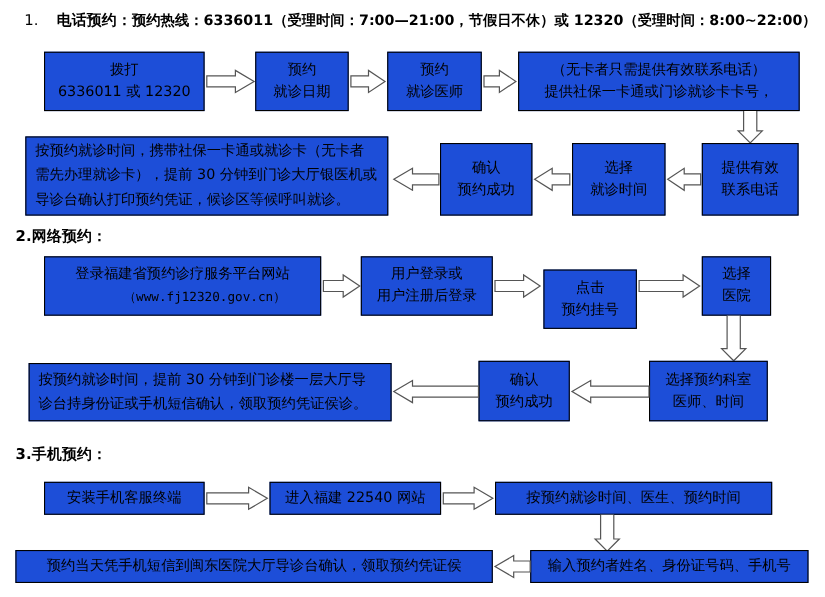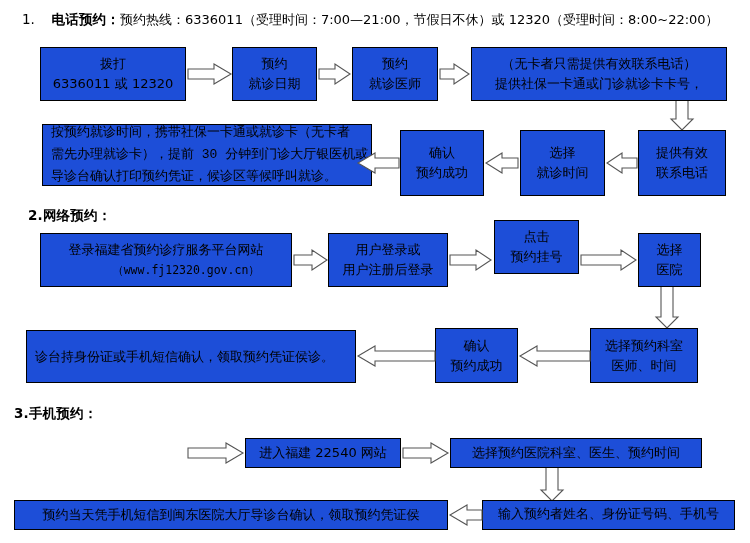--- a/index.html
+++ b/index.html
@@ -30,21 +30,21 @@
     color: #000;
   }
   .heading .num {
     font-weight: normal;
   }
   .heading .strong {
     font-weight: bold;
     letter-spacing: 0.2px;
   }
   .heading .rest {
-    font-weight: normal;
+    font-weight: bold;
     font-size: 13px;
   }
   
   .box {
     position: absolute;
     box-sizing: border-box;
     border: 1.3px solid #000;
     background: #1d4ed8;
     display: flex;
     flex-direction: column;
@@ -129,21 +129,21 @@
       <path class="apath" d="M0,6 L14,6 L14,1 L29,11 L14,21 L14,16 L0,16 Z"></path>
     </svg>
   </div>
 
   <div class="arrow" style="left:670px; top:101px;">
     <svg width="24" height="30" viewBox="0 0 24 30">
       <path class="apath" d="M6,0 L6,18 L1,18 L12,29 L23,18 L18,18 L18,0"></path>
     </svg>
   </div>
 
-  <div class="box para" style="left:42px; top:124px; width:330px; height:62px;font-family:Liberation Mono, monospace;">
+  <div class="box para" style="left:23px; top:124px; width:330px; height:72px;">
     <span class="ln">按预约就诊时间，携带社保一卡通或就诊卡（无卡者</span>
     <span class="ln">需先办理就诊卡），提前 30 分钟到门诊大厅银医机或</span>
     <span class="ln">导诊台确认打印预约凭证，候诊区等候呼叫就诊。</span>
   </div>
 
   <div class="box" style="left:400px; top:130px; width:84px; height:66px;">
     <span class="ln">确认</span>
     <span class="ln">预约成功</span>
   </div>
 
@@ -166,35 +166,35 @@
     <svg width="34" height="22" viewBox="0 0 34 22">
       <path class="apath" d="M33,6 L17,6 L17,1 L1,11 L17,21 L17,16 L33,16 Z"></path>
     </svg>
   </div>
   <div class="arrow" style="left:357px; top:152px;">
     <svg width="43" height="22" viewBox="0 0 43 22">
       <path class="apath" d="M42,6 L18,6 L18,1 L1,11 L18,21 L18,16 L42,16 Z"></path>
     </svg>
   </div>
 
-  <div class="heading" style="left:28px; top:206px;">
+  <div class="heading" style="left:14px; top:206px;">
     <span class="num strong">2.</span><span class="strong">网络预约</span><span class="strong">：</span>
   </div>
 
   <div class="box" style="left:40px; top:233px; width:252px; height:54px;">
     <span class="ln">登录福建省预约诊疗服务平台网站</span>
     <span class="ln" style="font-family:'DejaVu Sans Mono','Liberation Mono',monospace;font-size:11.5px;margin-left:40px;">（www.fj12320.gov.cn）</span>
   </div>
 
   <div class="box" style="left:328px; top:233px; width:120px; height:54px;">
     <span class="ln">用户登录或</span>
     <span class="ln">用户注册后登录</span>
   </div>
 
-  <div class="box" style="left:494px; top:220px; width:85px; height:54px;">
+  <div class="box" style="left:494px; top:245px; width:85px; height:54px;">
     <span class="ln">点击</span>
     <span class="ln">预约挂号</span>
   </div>
 
   <div class="box" style="left:638px; top:233px; width:63px; height:54px;">
     <span class="ln">选择</span>
     <span class="ln">医院</span>
   </div>
 
   <div class="arrow" style="left:294px; top:249px;">
@@ -213,20 +213,21 @@
     </svg>
   </div>
 
   <div class="arrow" style="left:655px; top:287px;">
     <svg width="24" height="42" viewBox="0 0 24 42">
       <path class="apath" d="M6,0 L6,30 L1,30 L12,41 L23,30 L18,30 L18,0"></path>
     </svg>
   </div>
 
   <div class="box para" style="left:26px; top:330px; width:330px; height:53px;">
+    <span class="ln">按预约就诊时间，提前 30 分钟到门诊楼一层大厅导</span>
     <span class="ln">诊台持身份证或手机短信确认，领取预约凭证侯诊。</span>
   </div>
 
   <div class="box" style="left:435px; top:328px; width:83px; height:55px;">
     <span class="ln">确认</span>
     <span class="ln">预约成功</span>
   </div>
 
   <div class="box" style="left:590px; top:328px; width:108px; height:55px;text-align:center;">
     <span class="ln">选择预约科室</span>
@@ -241,27 +242,30 @@
   <div class="arrow" style="left:357px; top:345px;">
     <svg width="79" height="22" viewBox="0 0 79 22">
       <path class="apath" d="M78,6 L18,6 L18,1 L1,11 L18,21 L18,16 L78,16 Z"></path>
     </svg>
   </div>
 
   <div class="heading" style="left:14px; top:404px;">
     <span class="num strong">3.</span><span class="strong">手机预约</span><span class="strong">：</span>
   </div>
 
+  <div class="box" style="left:40px; top:438px; width:146px; height:30px;">
+    <span class="ln">安装手机客服终端</span>
+  </div>
 
   <div class="box" style="left:245px; top:438px; width:156px; height:30px;">
     <span class="ln">进入福建 22540 网站</span>
   </div>
 
   <div class="box" style="left:450px; top:438px; width:252px; height:30px;">
-    <span class="ln">选择预约医院科室、医生、预约时间</span>
+    <span class="ln">按预约就诊时间、医生、预约时间</span>
   </div>
 
   <div class="arrow" style="left:188px; top:442px;">
     <svg width="56" height="22" viewBox="0 0 56 22">
       <path class="apath" d="M0,6 L38,6 L38,1 L55,11 L38,21 L38,16 L0,16 Z"></path>
     </svg>
   </div>
   <div class="arrow" style="left:403px; top:442px;">
     <svg width="46" height="22" viewBox="0 0 46 22">
       <path class="apath" d="M0,6 L28,6 L28,1 L45,11 L28,21 L28,16 L0,16 Z"></path>

